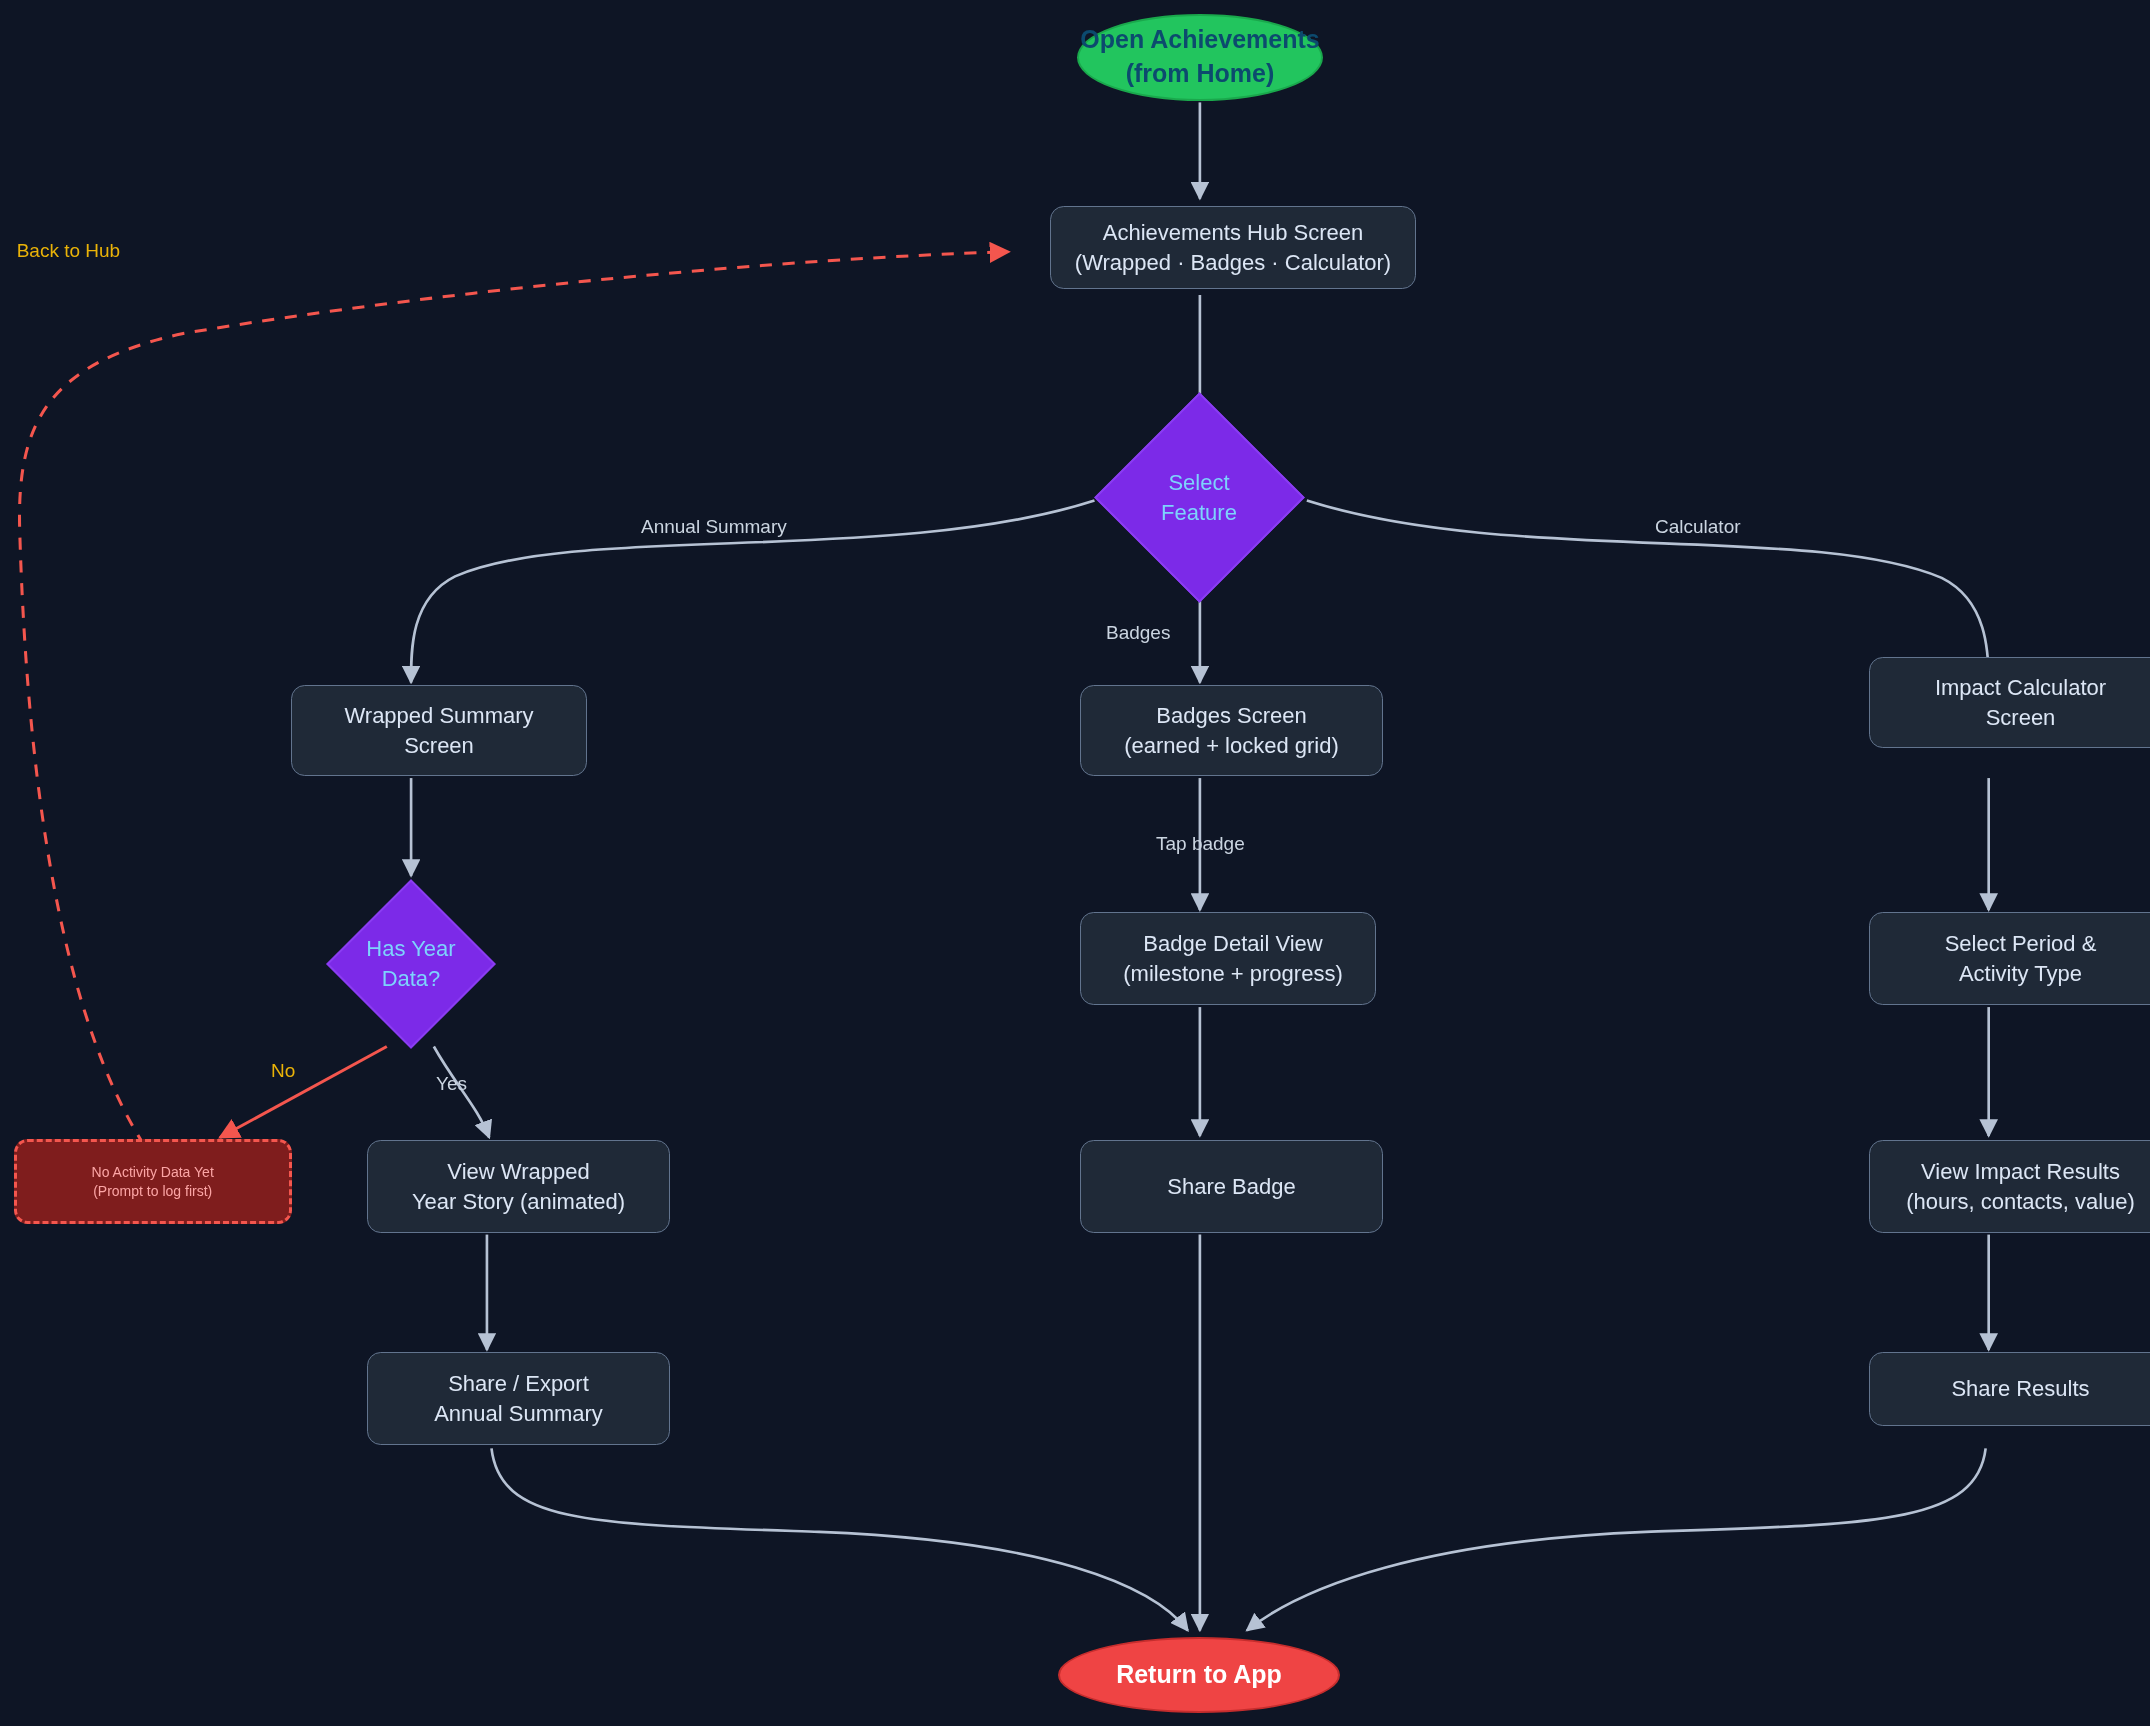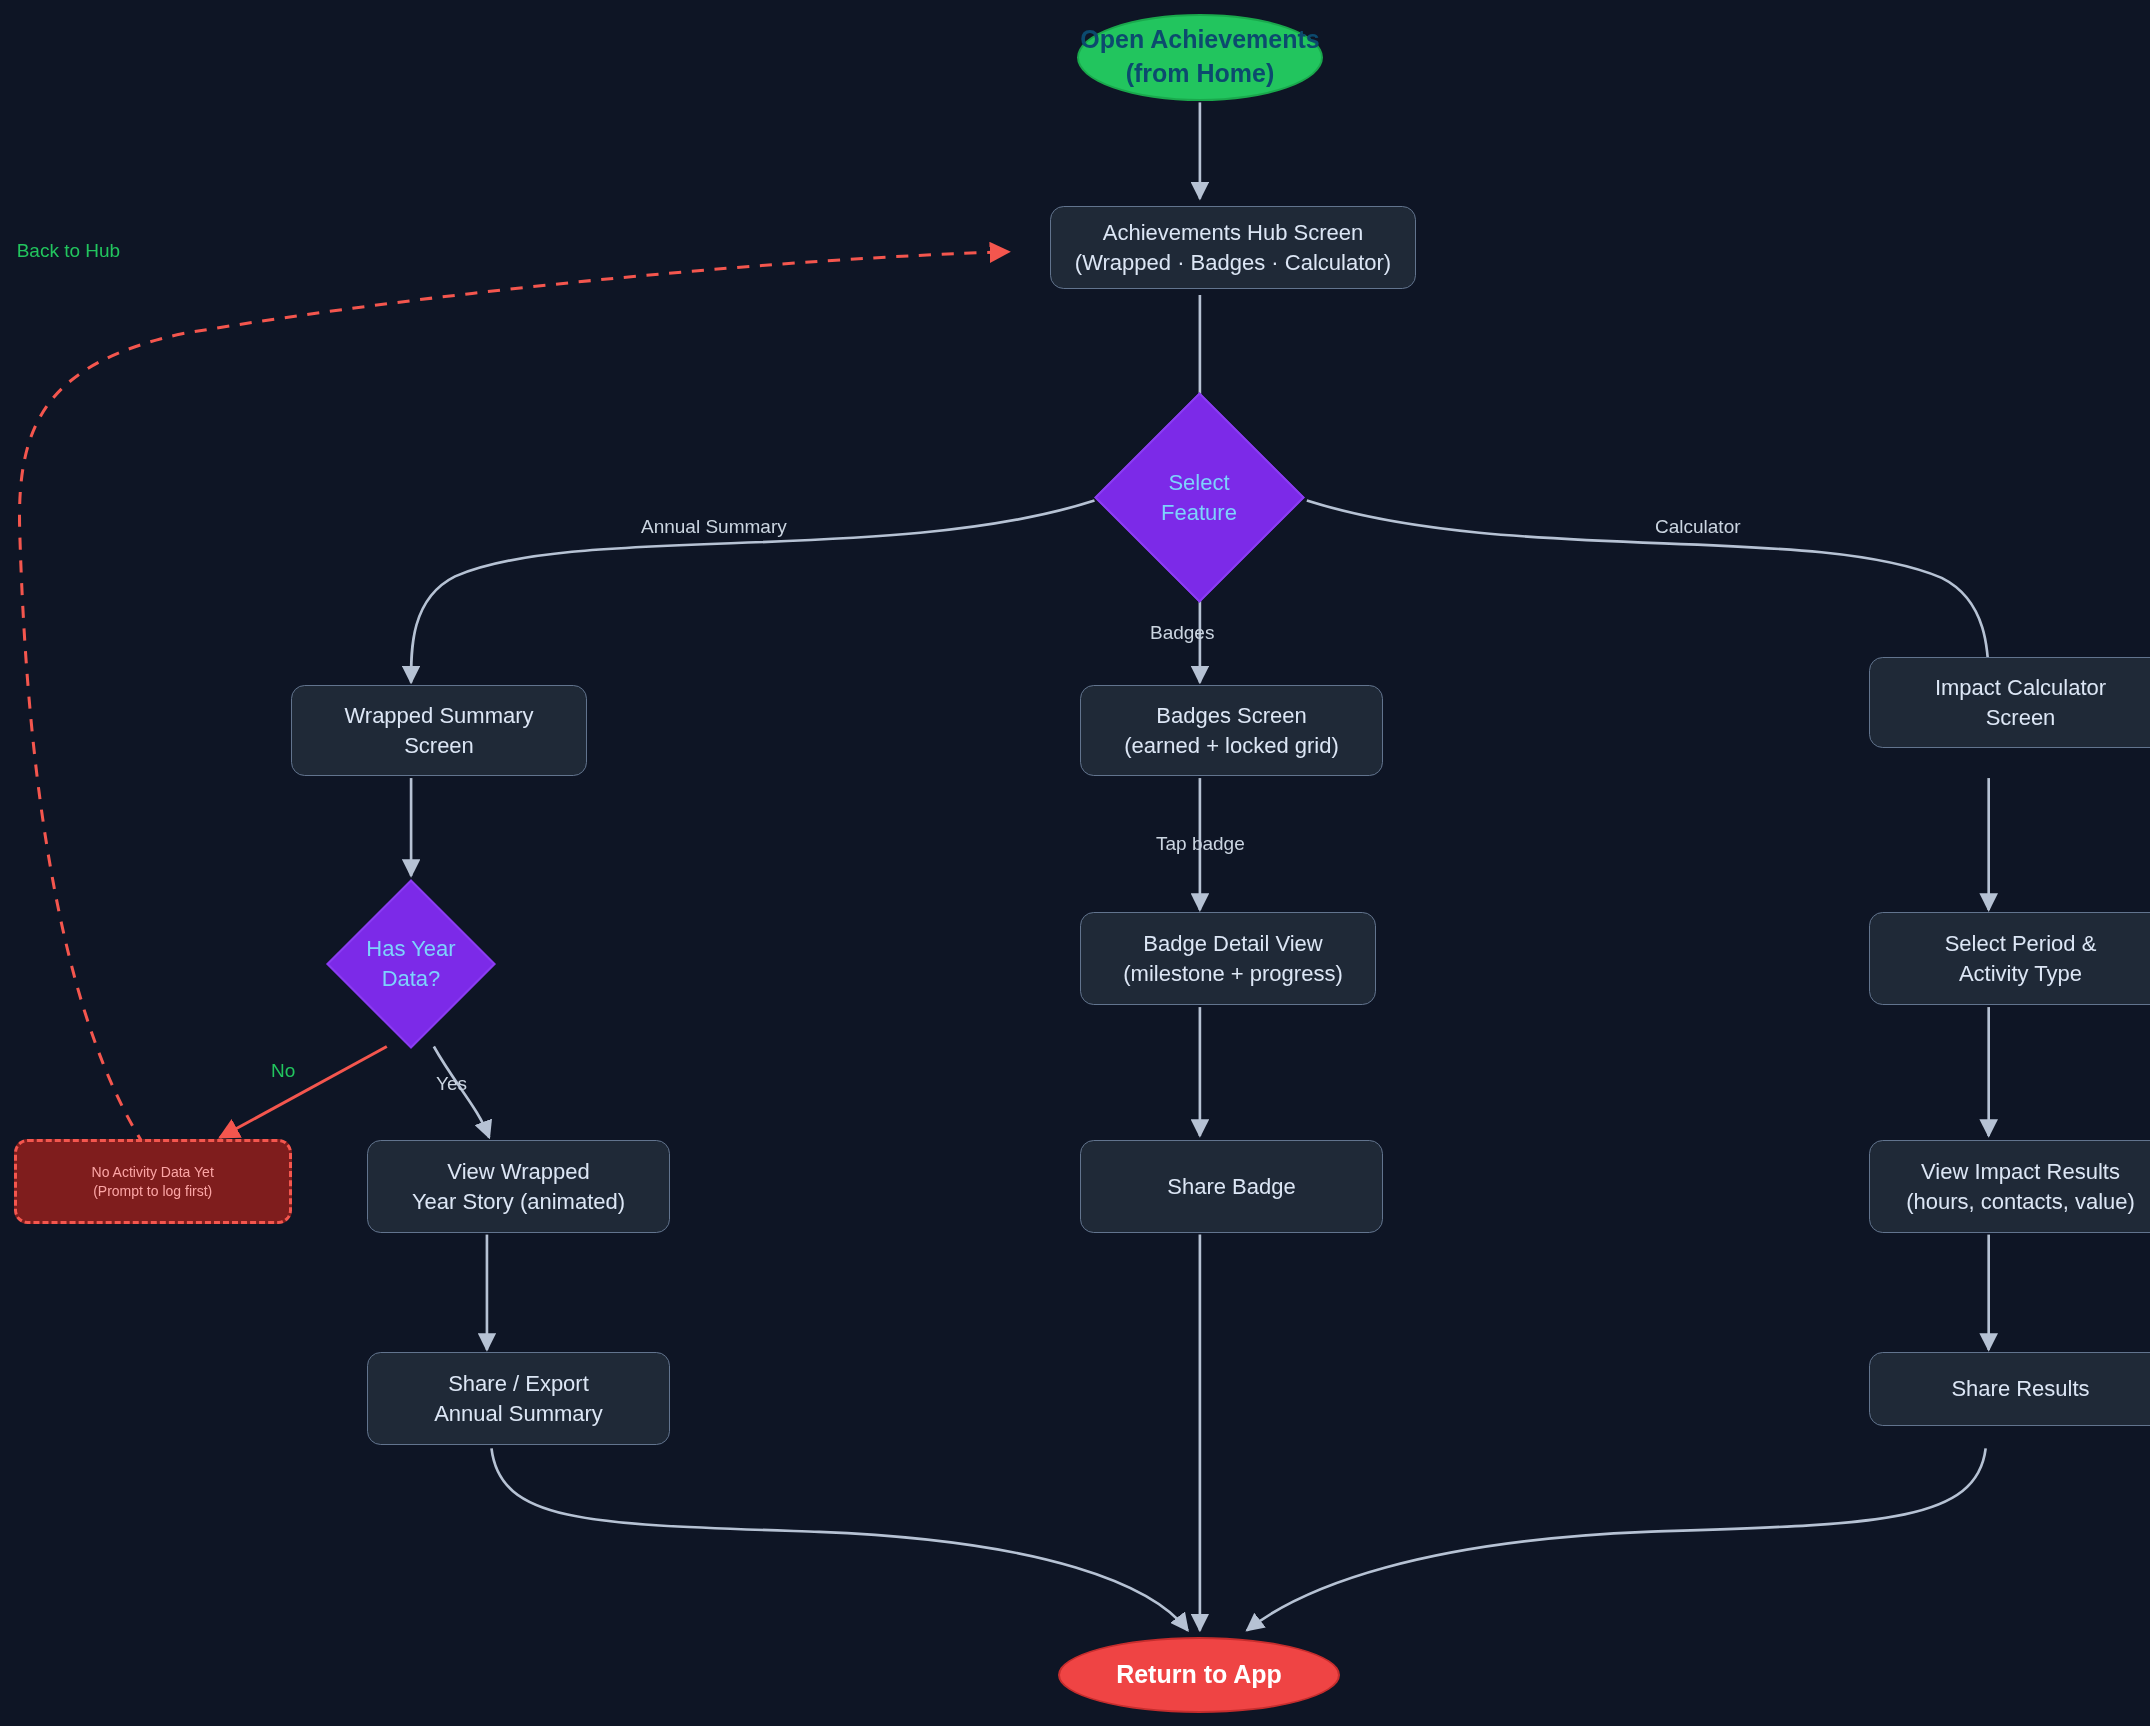--- a/index.html
+++ b/index.html
@@ -89,21 +89,21 @@
     white-space: pre-line;
   }
   
   .edge-label {
     position: absolute;
     font-size: 19px;
     color: #cbd5e1;
     white-space: nowrap;
   }
   .edge-label.danger {
-    color: #22c55e;
+    color: #eab308;
   }
   #edges {
     position: absolute;
     left: 0; top: 0;
     width: 2151px;
     height: 1726px;
     pointer-events: none;
   }
 </style>
 </head>
@@ -241,21 +241,21 @@
   </div>
 
   <div class="node node-terminal node-end" style="left:1058px; top:1637px; width:282px; height:76px;">
     <span class="node-label">Return to App</span>
   </div>
 
   <div class="edge-label danger" style="left:16.7px; top:240px;">Back to Hub</div>
 
   <div class="edge-label" style="left:641px; top:516px;">Annual Summary</div>
 
-  <div class="edge-label" style="left:1150px; top:622px;">Badges</div>
+  <div class="edge-label" style="left:1106px; top:622px;">Badges</div>
 
   <div class="edge-label" style="left:1655px; top:516px;">Calculator</div>
 
   <div class="edge-label danger" style="left:271px; top:1060px;">No</div>
 
   <div class="edge-label" style="left:436px; top:1073px;">Yes</div>
 
   <div class="edge-label" style="left:1156px; top:833px;">Tap badge</div>
 
 </div>

